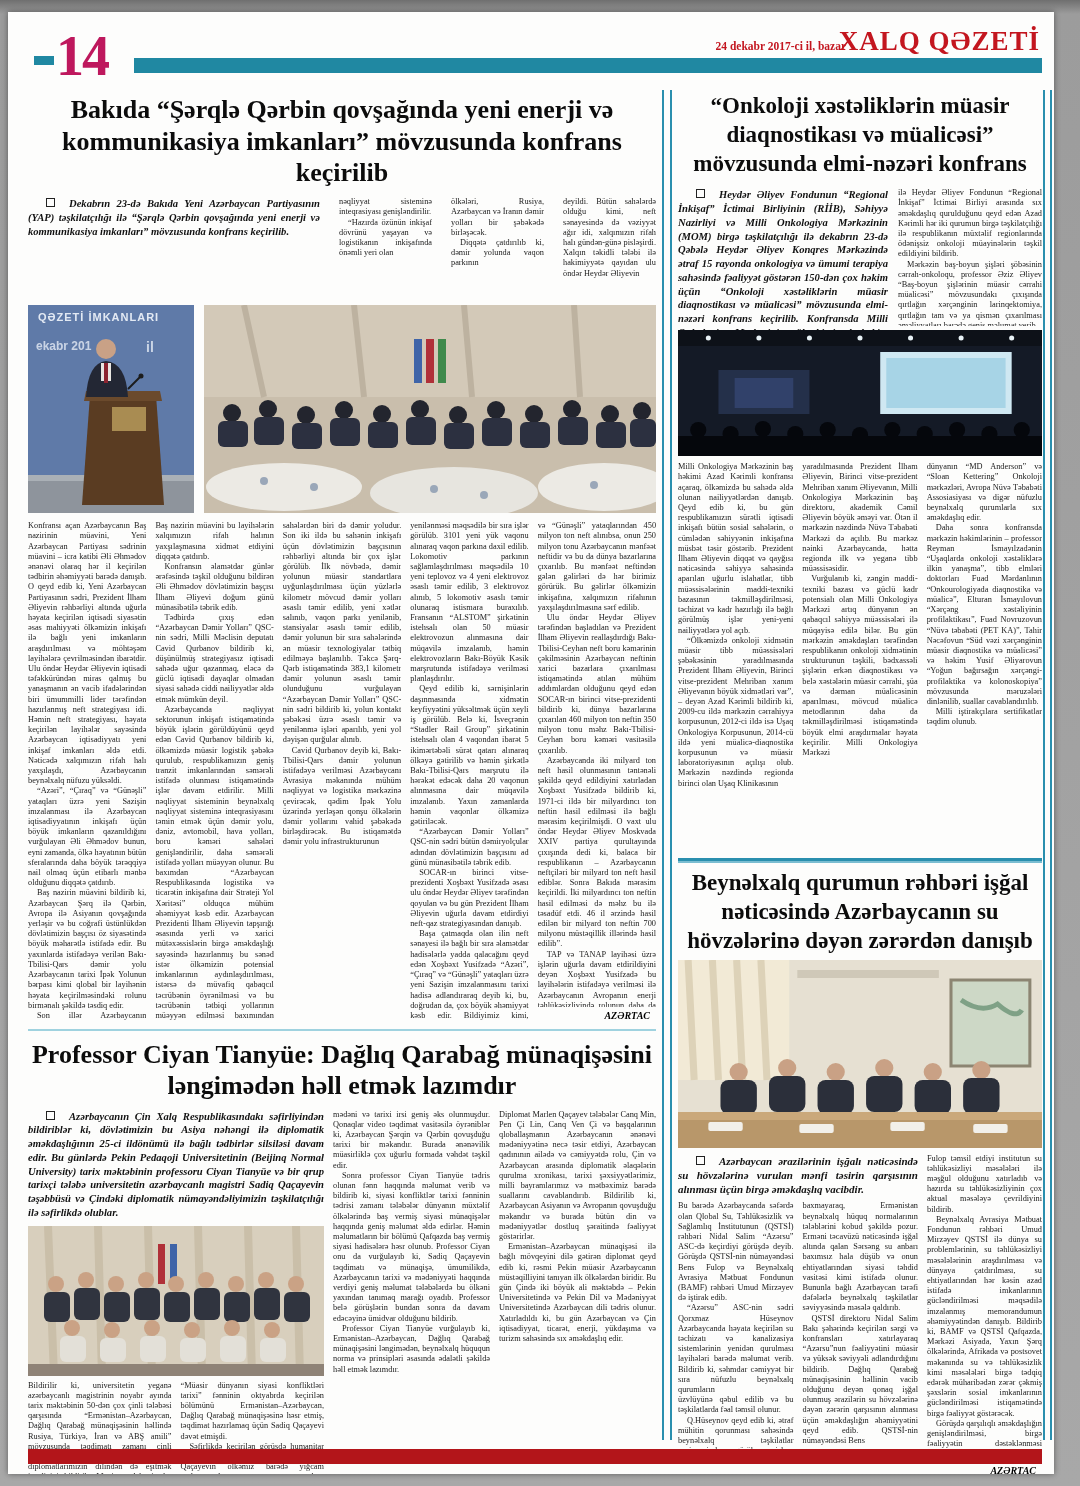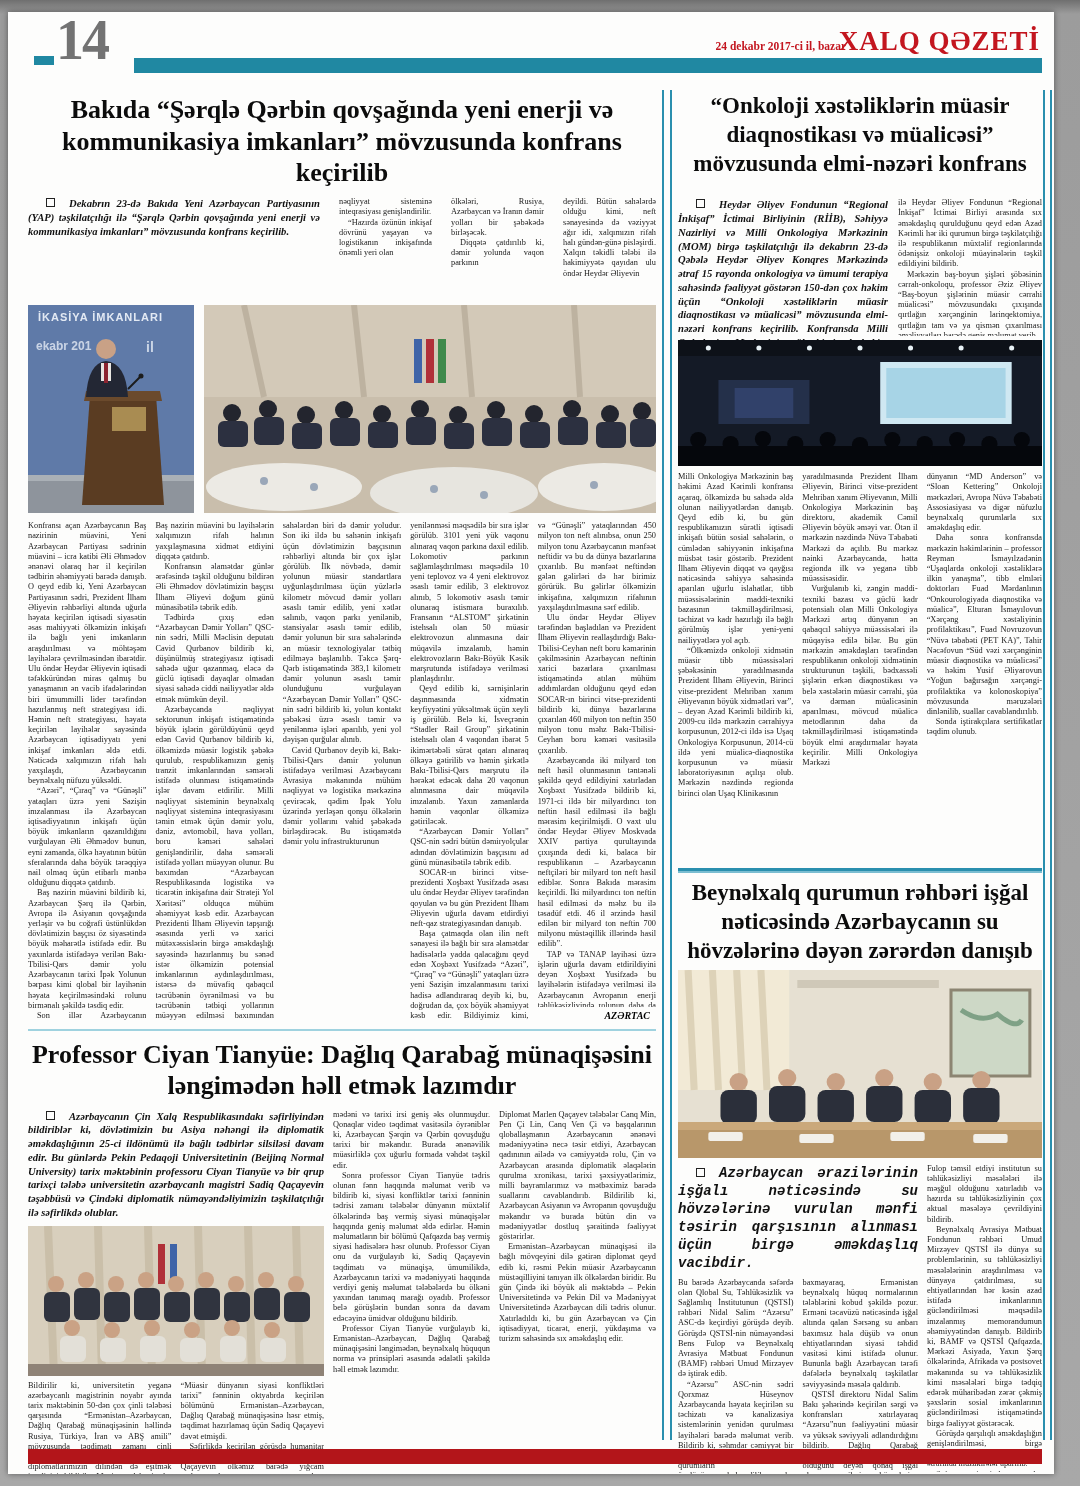--- a/index.html
+++ b/index.html
@@ -1,34 +1,34 @@
 <!DOCTYPE html>
 <html><head>
 <meta charset="utf-8">
 <style>
   html,body{margin:0;padding:0;}
   body{width:1080px;height:1486px;background:linear-gradient(180deg,#6f6f6f 0px,#9c9c9c 14px,#a8a8a8 100%);font-family:"Liberation Serif",serif;}
   .sheet{position:absolute;left:8px;top:12px;width:1046px;height:1462px;background:#fdfdfc;box-shadow:0 0 6px rgba(0,0,0,.45);overflow:hidden;}
   
   .hdr{position:relative;height:74px;}
-  .pagenum{position:absolute;left:48px;top:0;color:#737373;font-size:56px;font-weight:bold;line-height:1;letter-spacing:-2px;}
+  .pagenum{position:absolute;left:48px;top:16px;color:#be185d;font-size:56px;font-weight:bold;line-height:1;letter-spacing:-2px;}
   .pagenum-dash{position:absolute;left:26px;top:44px;width:20px;height:9px;background:#2088a2;}
   .topbar{position:absolute;left:126px;right:12px;top:46px;height:15px;background:#2088a2;}
   .dateline{position:absolute;right:208px;top:28px;color:#c3161f;font-size:11.5px;font-weight:bold;}
   .masthead{position:absolute;right:14px;top:14px;color:#c3161f;font-size:27px;font-weight:bold;letter-spacing:1px;}
   
   .main{position:absolute;left:20px;right:12px;top:78px;bottom:34px;display:flex;}
   .half-left{width:628px;flex:0 0 auto;display:flex;flex-direction:column;}
   .vrule{flex:0 0 6px;margin:0 6px;border-left:2.5px solid #2a8fae;border-right:2.5px solid #2a8fae;}
   .half-right{flex:1 1 auto;display:flex;flex-direction:column;min-width:0;}
   .vrule-right{position:absolute;right:2px;top:78px;bottom:34px;width:5px;border-left:2px solid #2a8fae;border-right:2px solid #2a8fae;}
   
   .headline{font-weight:bold;text-align:center;color:#0c0c0c;}
   .h-a1{font-size:26px;line-height:1.22;margin:4px 0 8px;}
-  .h-a2{font-size:23px;line-height:1.25;margin:2px 0 20px;}
+  .h-a2{font-size:23px;line-height:1.25;margin:2px 0 10px;}
   .h-a3{font-size:23px;line-height:1.25;margin:6px 0 4px;}
   .h-a4{font-size:26px;line-height:1.2;margin:6px 0 8px;}
   .lead{font-size:10.6px;line-height:1.3;font-weight:bold;font-style:italic;color:#111;text-align:justify;}
   .lead .sq{display:inline-block;width:7px;height:7px;border:1.6px solid #222;margin:0 14px 0 18px;vertical-align:baseline;}
   .bodytext{font-size:8.3px;line-height:1.23;text-align:justify;color:#1a1a1a;overflow:hidden;}
   .bodytext p{margin:0;text-indent:9px;}
   .bodytext p:first-child{text-indent:0;}
   .byline{font-size:10px;font-weight:bold;font-style:italic;text-align:right;padding:3px 6px 0 0;}
   .colflex{display:flex;flex-direction:column;}
   .grow{flex:1 1 auto;overflow:hidden;}
@@ -112,21 +112,21 @@
               <rect x="84" y="102" width="34" height="24" fill="#a98c52"></rect>
 
               <circle cx="78" cy="44" r="10" fill="#c9a186"></circle>
               <path d="M58 92 Q60 58 78 56 Q98 58 100 92 Z" fill="#232734"></path>
               <rect x="73" y="58" width="10" height="18" fill="#e8e6e2"></rect>
               <rect x="76" y="58" width="4" height="20" fill="#8c2430"></rect>
 
               <path d="M112 72 L100 84" stroke="#1c1c1c" stroke-width="2" fill="none"></path>
               <circle cx="113" cy="71" r="2.5" fill="#1c1c1c"></circle>
             </svg>
-            <div class="ovl" style="top:6px;left:10px;font-size:11px;letter-spacing:1px;">İKASİYA İMKANLARI</div>
+            <div class="ovl" style="top:6px;left:10px;font-size:11px;letter-spacing:1px;">QƏZETİ İMKANLARI</div>
             <div class="ovl" style="top:34px;left:8px;font-size:12px;opacity:.75;">ekabr 201</div>
             <div class="ovl" style="top:34px;left:118px;font-size:14px;opacity:.75;">il</div>
           </div>
 
           <div class="ph" style="flex:1;">
             <svg viewBox="0 0 452 208" preserveAspectRatio="none">
               <rect width="452" height="208" fill="#c9beac"></rect>
               <rect width="452" height="92" fill="#d3c9b8"></rect>
               <rect x="0" y="0" width="452" height="10" fill="#b4a避" opacity="0"></rect>
               <path d="M40 0 L60 92 M150 0 L160 92 M260 0 L268 92 M370 0 L376 92" stroke="#bdb2a0" stroke-width="6"></path>
@@ -348,21 +348,21 @@
               <p>Milli Onkologiya Mərkəzinin baş həkimi Azad Kərimli konfransı açaraq, ölkəmizdə bu sahədə əldə olunan nailiyyətlərdən danışıb. Qeyd edib ki, bu gün respublikamızın sürətli iqtisadi inkişafı bütün sosial sahələrin, o cümlədən səhiyyənin inkişafına müsbət təsir göstərib. Prezident İlham Əliyevin diqqət və qayğısı nəticəsində səhiyyə sahəsində aparılan uğurlu islahatlar, tibb müəssisələrinin maddi-texniki bazasının təkmilləşdirilməsi, təchizat və kadr hazırlığı ilə bağlı görülmüş işlər yeni-yeni nailiyyətlərə yol açıb.</p>
               <p>“Ölkəmizdə onkoloji xidmətin müasir tibb müəssisələri şəbəkəsinin yaradılmasında Prezident İlham Əliyevin, Birinci vitse-prezident Mehriban xanım Əliyevanın böyük xidmətləri var”, – deyən Azad Kərimli bildirib ki, 2009-cu ildə mərkəzin cərrahiyyə korpusunun, 2012-ci ildə isə Uşaq Onkologiya Korpusunun, 2014-cü ildə yeni müalicə-diaqnostika korpusunun və müasir laboratoriyasının açılışı olub. Mərkəzin nəzdində regionda birinci olan Uşaq Klinikasının</p>
             </div>
           <div class="a2-col bodytext">
               <p>yaradılmasında Prezident İlham Əliyevin, Birinci vitse-prezident Mehriban xanım Əliyevanın, Milli Onkologiya Mərkəzinin baş direktoru, akademik Cəmil Əliyevin böyük əməyi var. Ötən il mərkəzin nəzdində Nüvə Təbabəti Mərkəzi də açılıb. Bu mərkəz nəinki Azərbaycanda, hətta regionda ilk və yeganə tibb müəssisəsidir.</p>
               <p>Vurğulanıb ki, zəngin maddi-texniki bazası və güclü kadr potensialı olan Milli Onkologiya Mərkəzi artıq dünyanın ən qabaqcıl səhiyyə müəssisələri ilə müqayisə edilə bilər. Bu gün mərkəzin əməkdaşları tərəfindən respublikanın onkoloji xidmətinin strukturunun təşkili, bədxassəli şişlərin erkən diaqnostikası və belə xəstələrin müasir cərrahi, şüa və dərman müalicəsinin aparılması, mövcud müalicə metodlarının daha da təkmilləşdirilməsi istiqamətində böyük elmi araşdırmalar həyata keçirilir. Milli Onkologiya Mərkəzi</p>
             </div>
           <div class="a2-col bodytext">
               <p>dünyanın “MD Anderson” və “Sloan Kettering” Onkoloji mərkəzləri, Avropa Nüvə Təbabəti Assosiasiyası və digər nüfuzlu beynəlxalq qurumlarla sıx əməkdaşlıq edir.</p>
               <p>Daha sonra konfransda mərkəzin həkimlərinin – professor Reyman İsmayılzadənin “Uşaqlarda onkoloji xəstəliklərə ilkin yanaşma”, tibb elmləri doktorları Fuad Mərdanlının “Onkourologiyada diaqnostika və müalicə”, Elturan İsmayılovun “Xərçəng xəstəliyinin profilaktikası”, Fuad Novruzovun “Nüvə təbabəti (PET KA)”, Tahir Nəcəfovun “Süd vəzi xərçənginin müasir diaqnostika və müalicəsi” və həkim Yusif Əliyarovun “Yoğun bağırsağın xərçəngi-profilaktika və kolonoskopiya” mövzusunda məruzələri dinlənilib, suallar cavablandırılıb.</p>
-              <p>Sonda iştirakçılara sertifikatlar təqdim olunub.</p>
+              <p>Milli iştirakçılara sertifikatlar təqdim olunub.</p>
             </div>
         </div>
       </div>
 
       <div class="hrule2"></div>
 
       <div>
         <div class="headline h-a3">Beynəlxalq qurumun rəhbəri işğal nəticəsində Azərbaycanın su hövzələrinə dəyən zərərdən danışıb</div>
 
         <div class="ph" style="height:188px;">
@@ -396,21 +396,21 @@
             <g fill="#f2f0ea">
                 <rect x="30" y="162" width="34" height="9" rx="2"></rect>
                 <rect x="120" y="164" width="34" height="9" rx="2"></rect>
                 <rect x="210" y="162" width="34" height="9" rx="2"></rect>
                 <rect x="292" y="164" width="34" height="9" rx="2"></rect>
               </g>
           </svg>
         </div>
         <div class="a3-body">
           <div class="a3-left">
-            <div class="lead" style="font-size:14px;font-family:Liberation Mono, monospace;"><span class="sq"></span><span>Azərbaycan ərazilərinin işğalı nəticəsində su hövzələrinə vurulan mənfi təsirin qarşısının alınması üçün birgə əməkdaşlıq vacibdir.</span></div>
+            <div class="lead" style="font-size:11px;"><span class="sq"></span><span>Azərbaycan ərazilərinin işğalı nəticəsində su hövzələrinə vurulan mənfi təsirin qarşısının alınması üçün birgə əməkdaşlıq vacibdir.</span></div>
             <div class="a3-cols2 bodytext grow">
               <span><p>Bu barədə Azərbaycanda səfərdə olan Qlobal Su, Təhlükəsizlik və Sağlamlıq İnstitutunun (QSTSİ) rəhbəri Nidal Salim “Azərsu” ASC-də keçirdiyi görüşdə deyib. Görüşdə QSTSİ-nin nümayəndəsi Bens Fulop və Beynəlxalq Avrasiya Mətbuat Fondunun (BAMF) rəhbəri Umud Mirzəyev də iştirak edib.</p><p>“Azərsu” ASC-nin sədri Qorxmaz Hüseynov Azərbaycanda həyata keçirilən su təchizatı və kanalizasiya sistemlərinin yenidən qurulması layihələri barədə məlumat verib. Bildirib ki, səhmdar cəmiyyət bir sıra nüfuzlu beynəlxalq qurumların</p></span>
               <span><p>üzvlüyünə qəbul edilib və bu təşkilatlarda fəal təmsil olunur.</p><p>Q.Hüseynov qeyd edib ki, ətraf mühitin qorunması sahəsində beynəlxalq təşkilatlar səviyyəsində görülən işlərə baxmayaraq, Ermənistan beynəlxalq hüquq normalarının tələblərini kobud şəkildə pozur. Erməni təcavüzü nəticəsində işğal altında qalan Sərsəng su anbarı baxımsız hala düşüb və onun ehtiyatlarından siyasi təhdid vasitəsi kimi istifadə olunur. Bununla bağlı Azərbaycan tərəfi dəfələrlə beynəlxalq təşkilatlar səviyyəsində məsələ qaldırıb.</p><p>QSTSİ direktoru Nidal Salim Bakı şəhərində keçirilən sərgi və konfransları xatırlayaraq “Azərsu”nun fəaliyyətini müasir və yüksək səviyyəli adlandırdığını bildirib. Dağlıq Qarabağ münaqişəsinin həllinin vacib olduğunu deyən qonaq işğal olunmuş ərazilərin su hövzələrinə dəyən zərərin qarşısının alınması üçün əməkdaşlığın əhəmiyyətini qeyd edib. QSTSİ-nin nümayəndəsi Bens</p></span>
             </div>
           </div>
           <div class="a3-right colflex">
             <div class="bodytext grow">
                 <p>Fulop təmsil etdiyi institutun su təhlükəsizliyi məsələləri ilə məşğul olduğunu xatırladıb və hazırda su təhlükəsizliyinin çox aktual məsələyə çevrildiyini bildirib.</p>
                 <p>Beynəlxalq Avrasiya Mətbuat Fondunun rəhbəri Umud Mirzəyev QSTSİ ilə dünya su problemlərinin, su təhlükəsizliyi məsələlərinin araşdırılması və dünyaya çatdırılması, su ehtiyatlarından hər kəsin azad istifadə imkanlarının gücləndirilməsi məqsədilə imzalanmış memorandumun əhəmiyyətindən danışıb. Bildirib ki, BAMF və QSTSİ Qafqazda, Mərkəzi Asiyada, Yaxın Şərq ölkələrində, Afrikada və postsovet məkanında su və təhlükəsizlik kimi məsələləri birgə tədqiq edərək müharibədən zərər çəkmiş şəxslərin sosial imkanlarının gücləndirilməsi istiqamətində birgə fəaliyyət göstərəcək.</p>
                 <p>Görüşdə qarşılıqlı əməkdaşlığın genişləndirilməsi, birgə fəaliyyətin dəstəklənməsi ətrafında müzakirələr aparılıb.</p>

